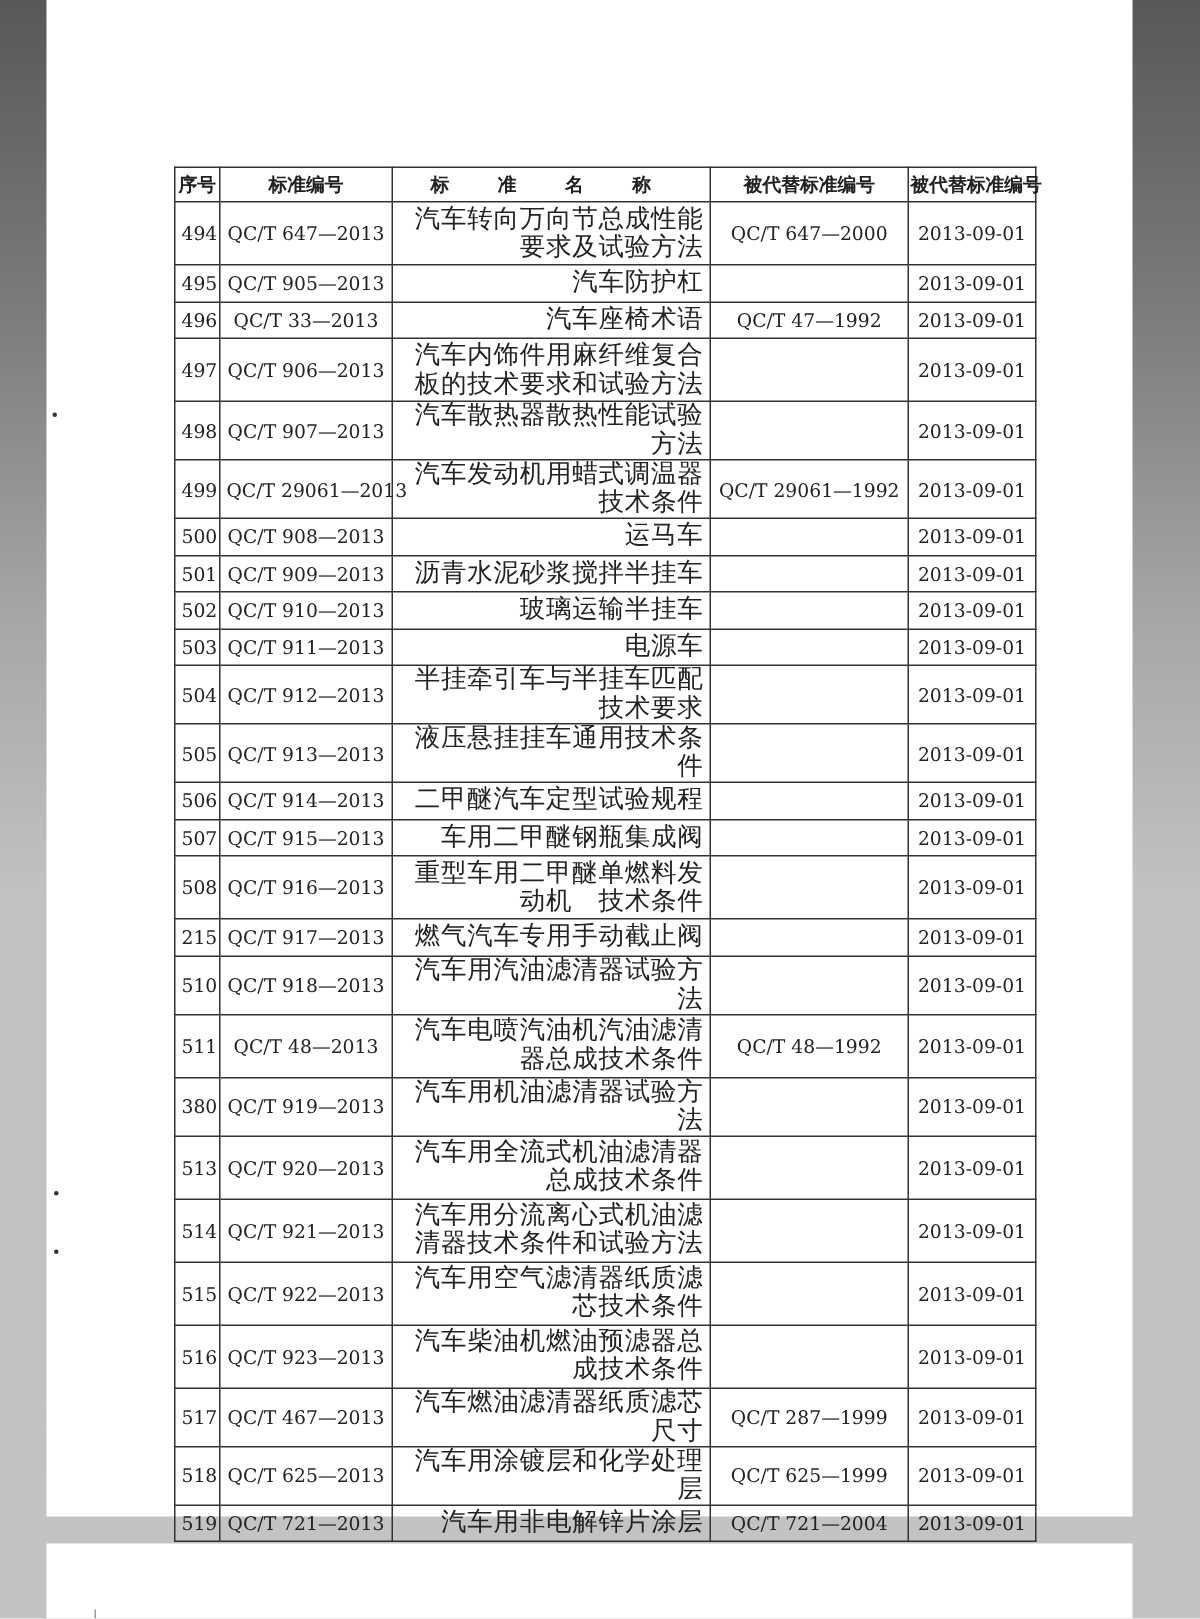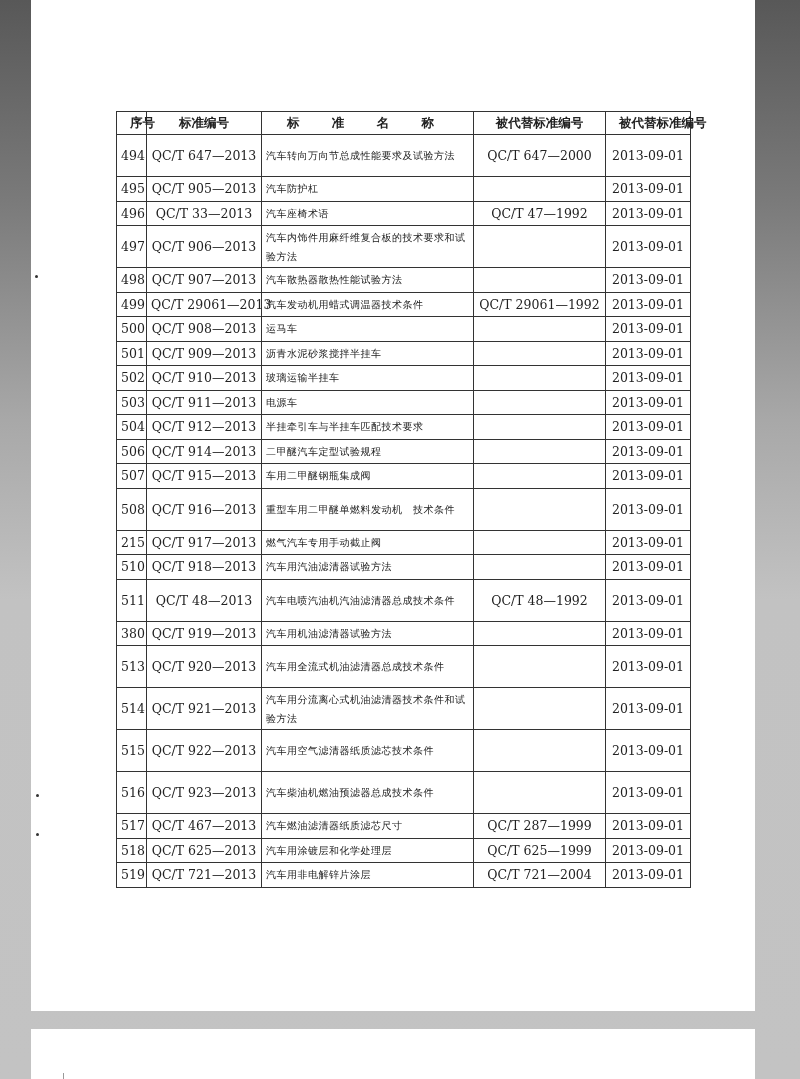--- a/index.html
+++ b/index.html
@@ -23,27 +23,27 @@
     position: absolute; left: 85px; top: 111px; width: 574px;
     border-collapse: collapse; table-layout: fixed; z-index: 1;
     font-size: 12.5px; color: #222;
   }
   table.std th, table.std td {
     border: 1px solid #333; padding: 0 4px; vertical-align: middle;
     background: transparent;
   }
   table.std th {
     height: 22px; font-family: "DejaVu Sans", sans-serif; font-weight: bold;
-    font-size: 12.5px; text-align: center; white-space: nowrap; padding: 0 13px;
+    font-size: 12.5px; text-align: center; white-space: nowrap; padding: 0 1px;
   }
   table.std tr.single td { height: 23.5px; }
   table.std tr.double td { height: 41px; }
   td.c-no { text-align: center; padding: 0 1px; }
   td.c-code { text-align: center; white-space: nowrap; padding: 0 1px; }
-  td.c-name { text-align: left; line-height: 19px; font-family: "DejaVu Sans", sans-serif; font-size: 10px; letter-spacing: 0.5px; }
+  td.c-name { text-align: right; line-height: 19px; font-family: "DejaVu Sans", sans-serif; font-size: 17px; letter-spacing: 0.5px; }
   td.c-rep { text-align: center; white-space: nowrap; }
   td.c-date { text-align: center; white-space: nowrap; }
   .h-spaced { letter-spacing: 14px; }
   .dot { position: absolute; width: 3px; height: 3px; background: #333; border-radius: 50%; }
   .tick { position: absolute; width: 1px; height: 6px; background: #999; }
 </style>
 </head>
 <body>
 
 <div class="page" id="page1">
@@ -141,20 +141,27 @@
           <td class="c-date">2013-09-01</td>
         </tr>
         <tr class="single">
           <td class="c-no">504</td>
           <td class="c-code">QC/T 912—2013</td>
           <td class="c-name">半挂牵引车与半挂车匹配技术要求</td>
           <td class="c-rep"></td>
           <td class="c-date">2013-09-01</td>
         </tr>
         <tr class="single">
+          <td class="c-no">505</td>
+          <td class="c-code">QC/T 913—2013</td>
+          <td class="c-name">液压悬挂挂车通用技术条件</td>
+          <td class="c-rep"></td>
+          <td class="c-date">2013-09-01</td>
+        </tr>
+        <tr class="single">
           <td class="c-no">506</td>
           <td class="c-code">QC/T 914—2013</td>
           <td class="c-name">二甲醚汽车定型试验规程</td>
           <td class="c-rep"></td>
           <td class="c-date">2013-09-01</td>
         </tr>
         <tr class="single">
           <td class="c-no">507</td>
           <td class="c-code">QC/T 915—2013</td>
           <td class="c-name">车用二甲醚钢瓶集成阀</td>

